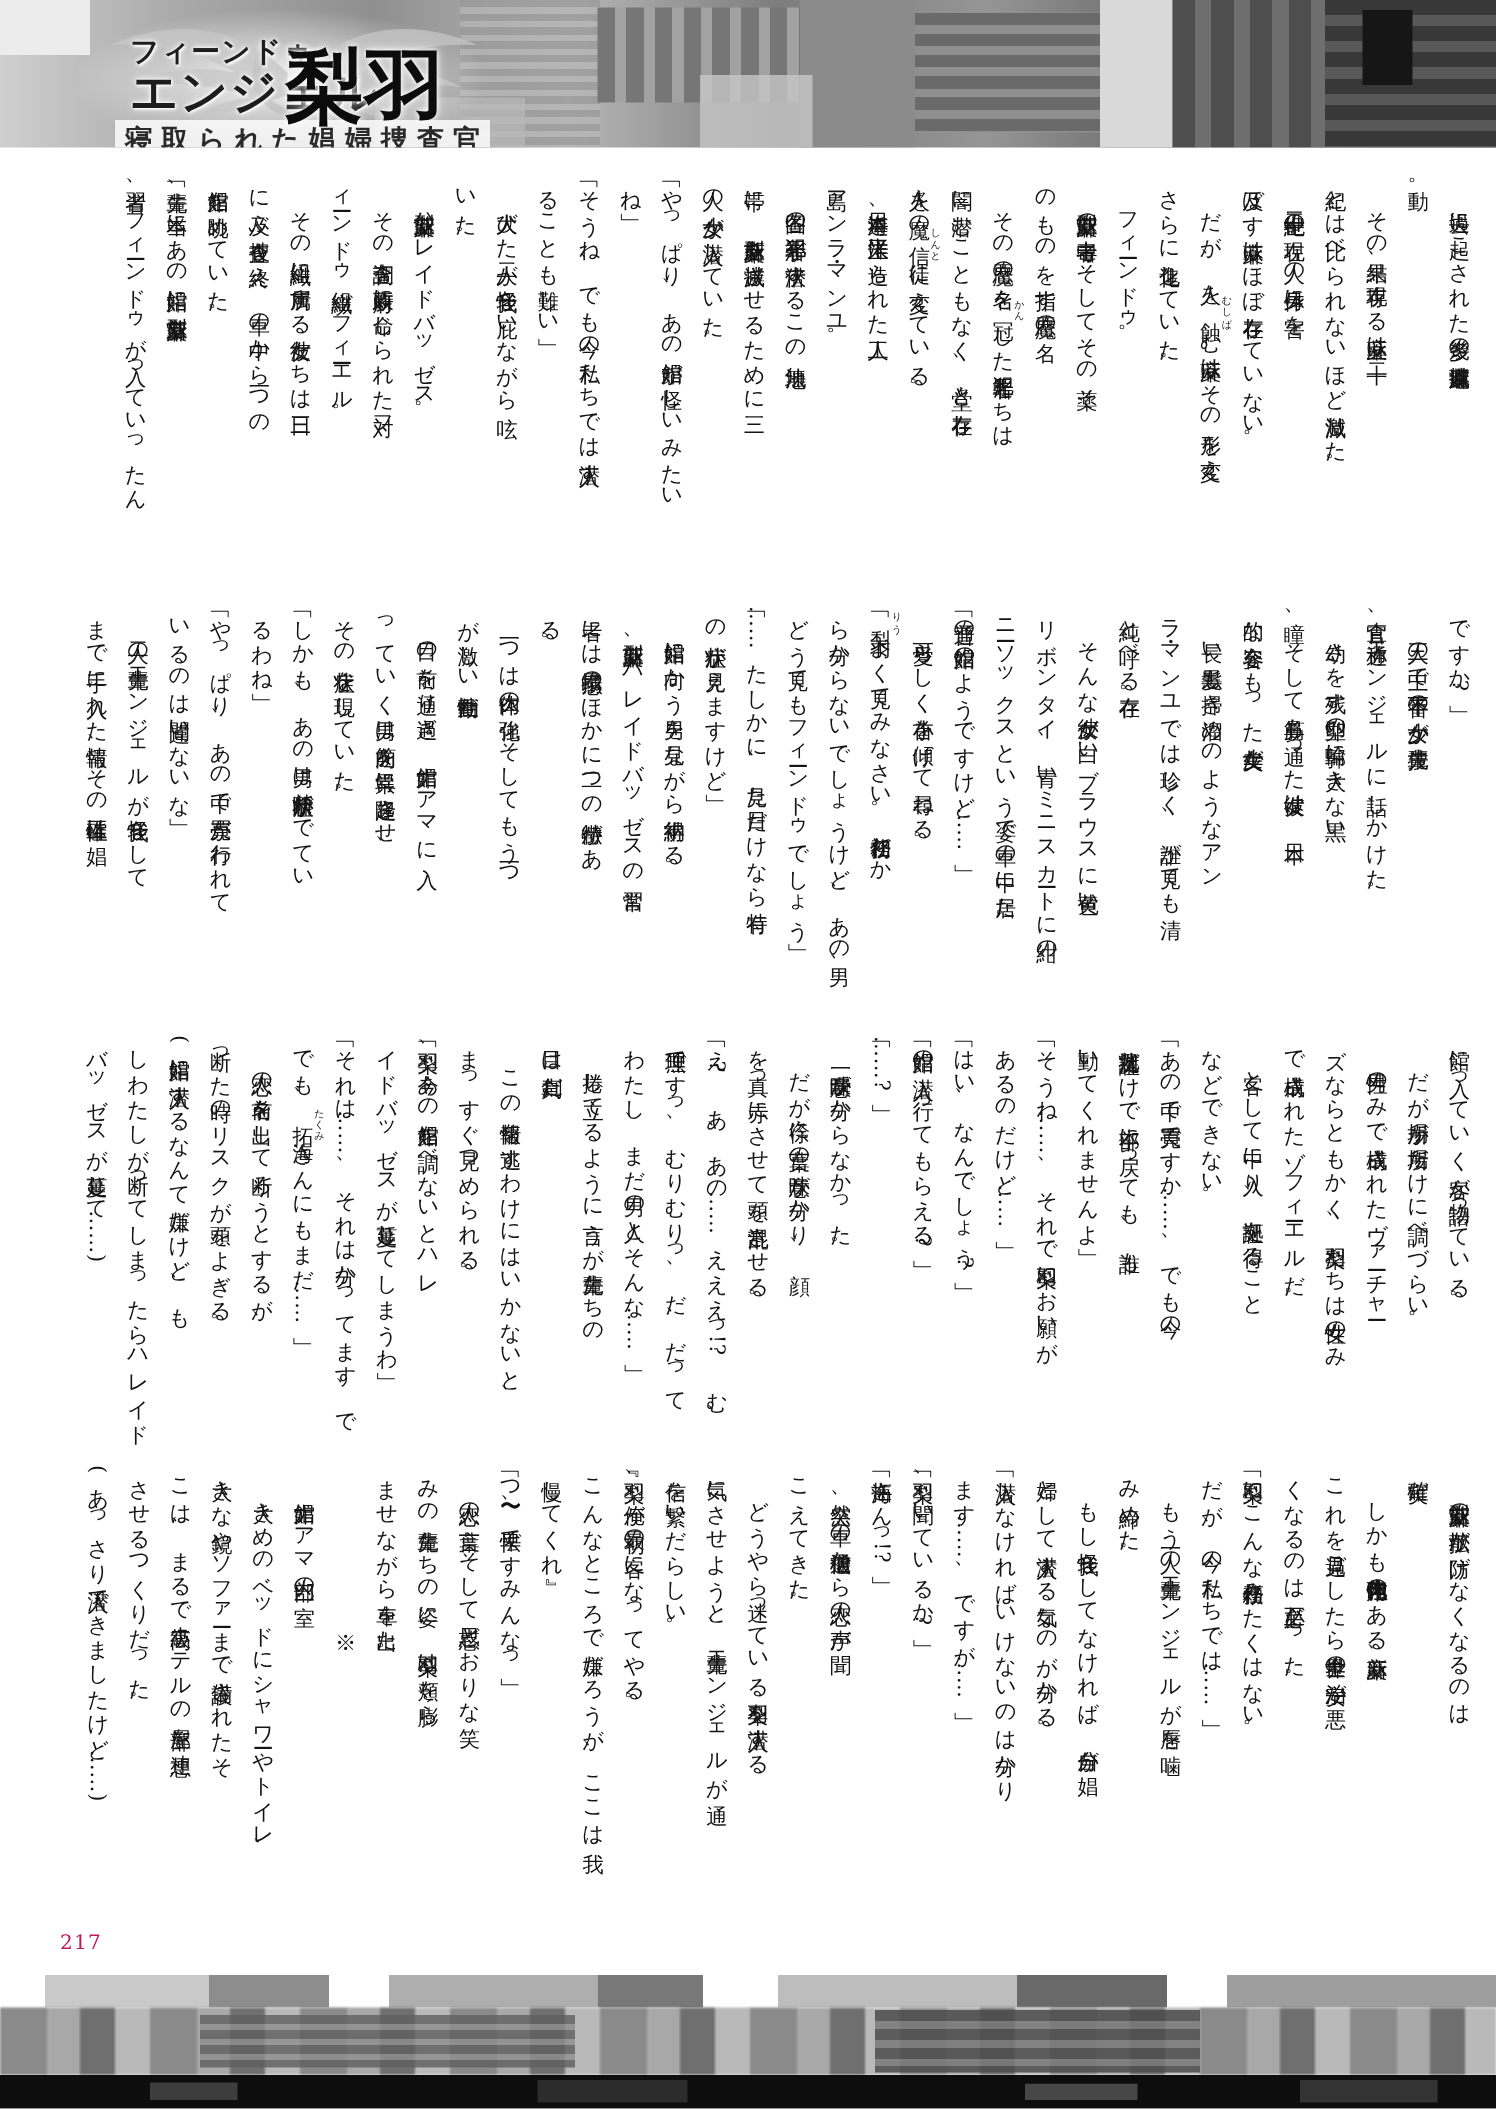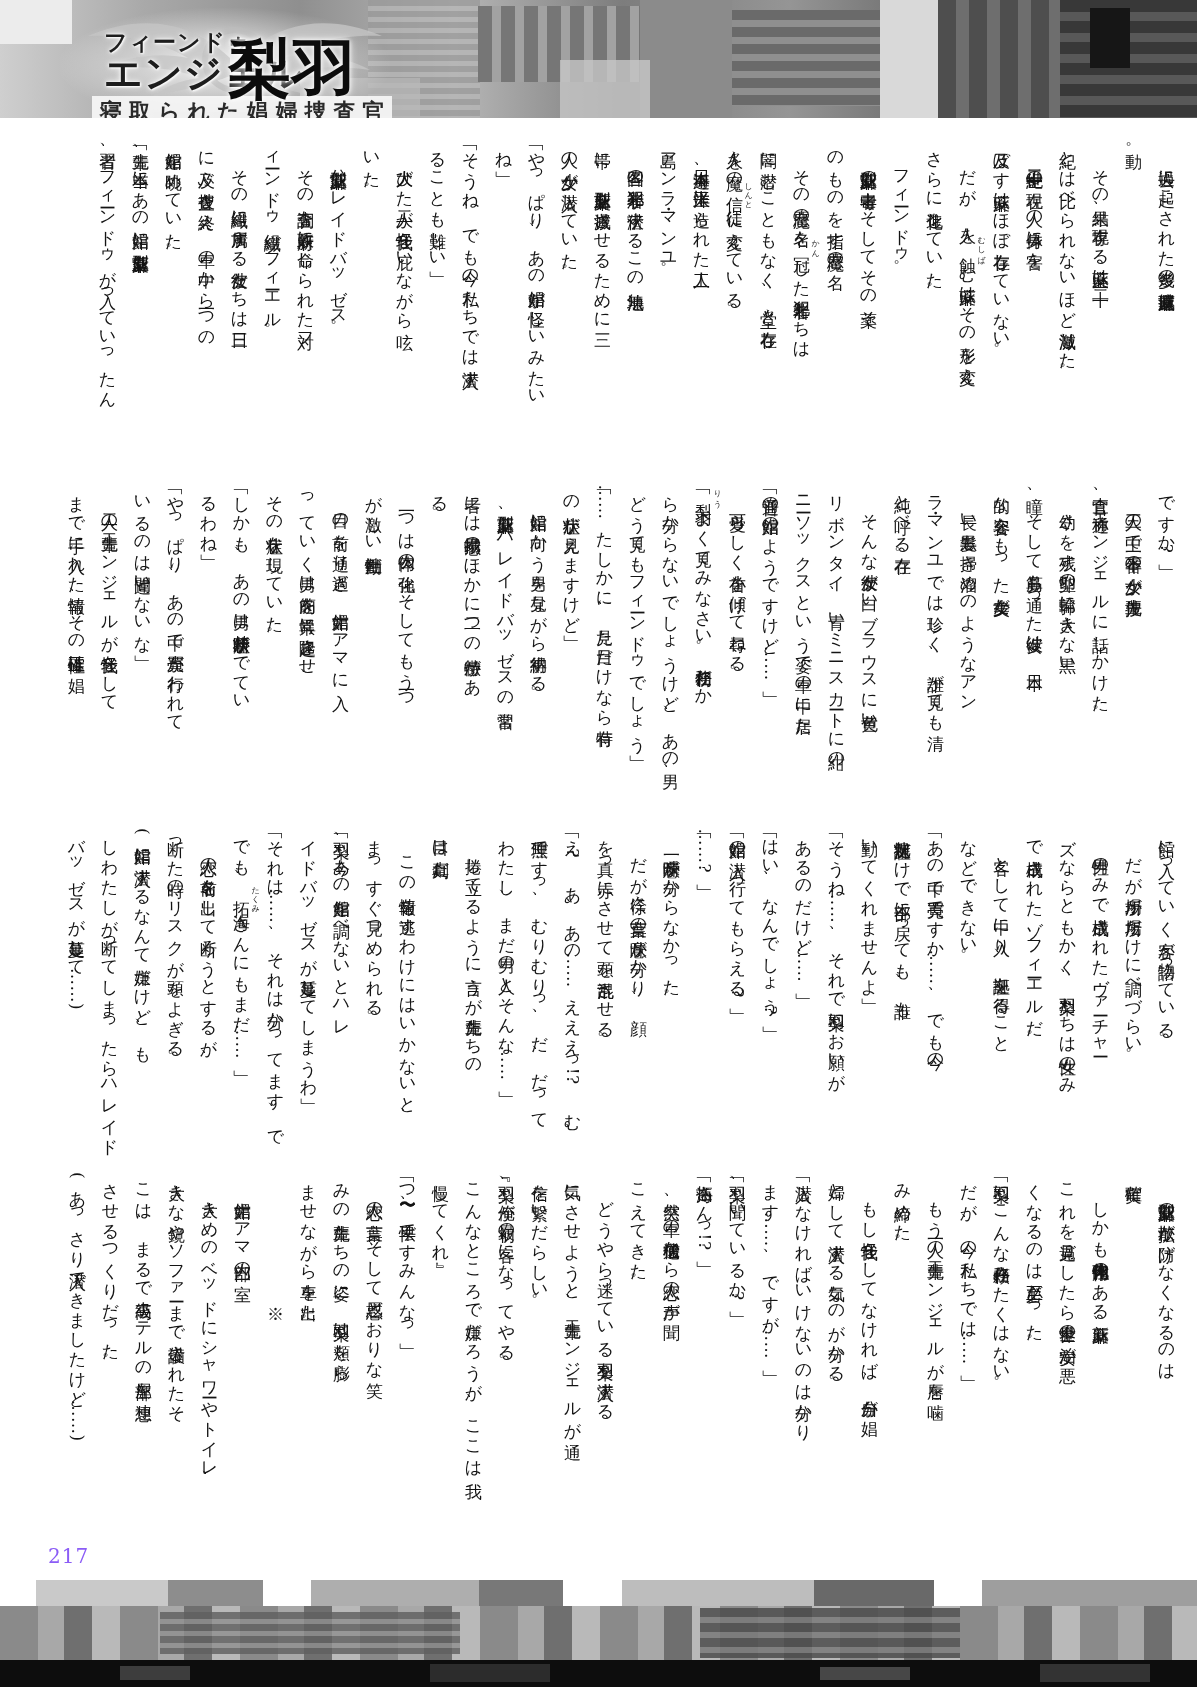--- a/index.html
+++ b/index.html
@@ -58,21 +58,21 @@
   .band .col{
     line-height:33px;
     letter-spacing:.5px;
     white-space:nowrap;
   }
   ruby{ruby-position:over}
   rt{font-size:8px;letter-spacing:0;color:#222}
   
   .page-number{
     position:absolute;left:48px;top:1544px;
-    font-size:20px;color:#8b5cf6;letter-spacing:1px;
+    font-size:16px;color:#be185d;letter-spacing:1px;
     font-family:"DejaVu Serif","Liberation Serif",serif;
   }
   
   .banner-bottom{position:absolute;left:0;bottom:0;width:1197px;height:107px;overflow:hidden;background:#fff}
   .bb-row1{position:absolute;left:0;top:0;width:1197px;height:26px;background:
     linear-gradient(90deg,#ffffff 0 3%,#c9c9c9 3% 14%,#8d8d8d 14% 22%,#ffffff 22% 26%,#aeaeae 26% 40%,#787878 40% 47%,#ffffff 47% 52%,#bdbdbd 52% 68%,#696969 68% 78%,#ffffff 78% 82%,#9e9e9e 82% 100%);filter:blur(.5px)}
   .bb-row2{position:absolute;left:0;top:26px;width:1197px;height:54px;background:
     repeating-linear-gradient(90deg,#8a8a8a 0 38px,#a8a8a8 38px 64px,#6f6f6f 64px 92px,#b9b9b9 92px 120px);filter:blur(.7px)}
   .bb-row2b{position:absolute;left:160px;top:32px;width:300px;height:42px;background:repeating-linear-gradient(180deg,#5f5f5f 0 7px,#8f8f8f 7px 12px);opacity:.8;filter:blur(.5px)}
   .bb-row2c{position:absolute;left:700px;top:28px;width:260px;height:50px;background:repeating-linear-gradient(180deg,#4c4c4c 0 9px,#7a7a7a 9px 15px);opacity:.85;filter:blur(.5px)}

